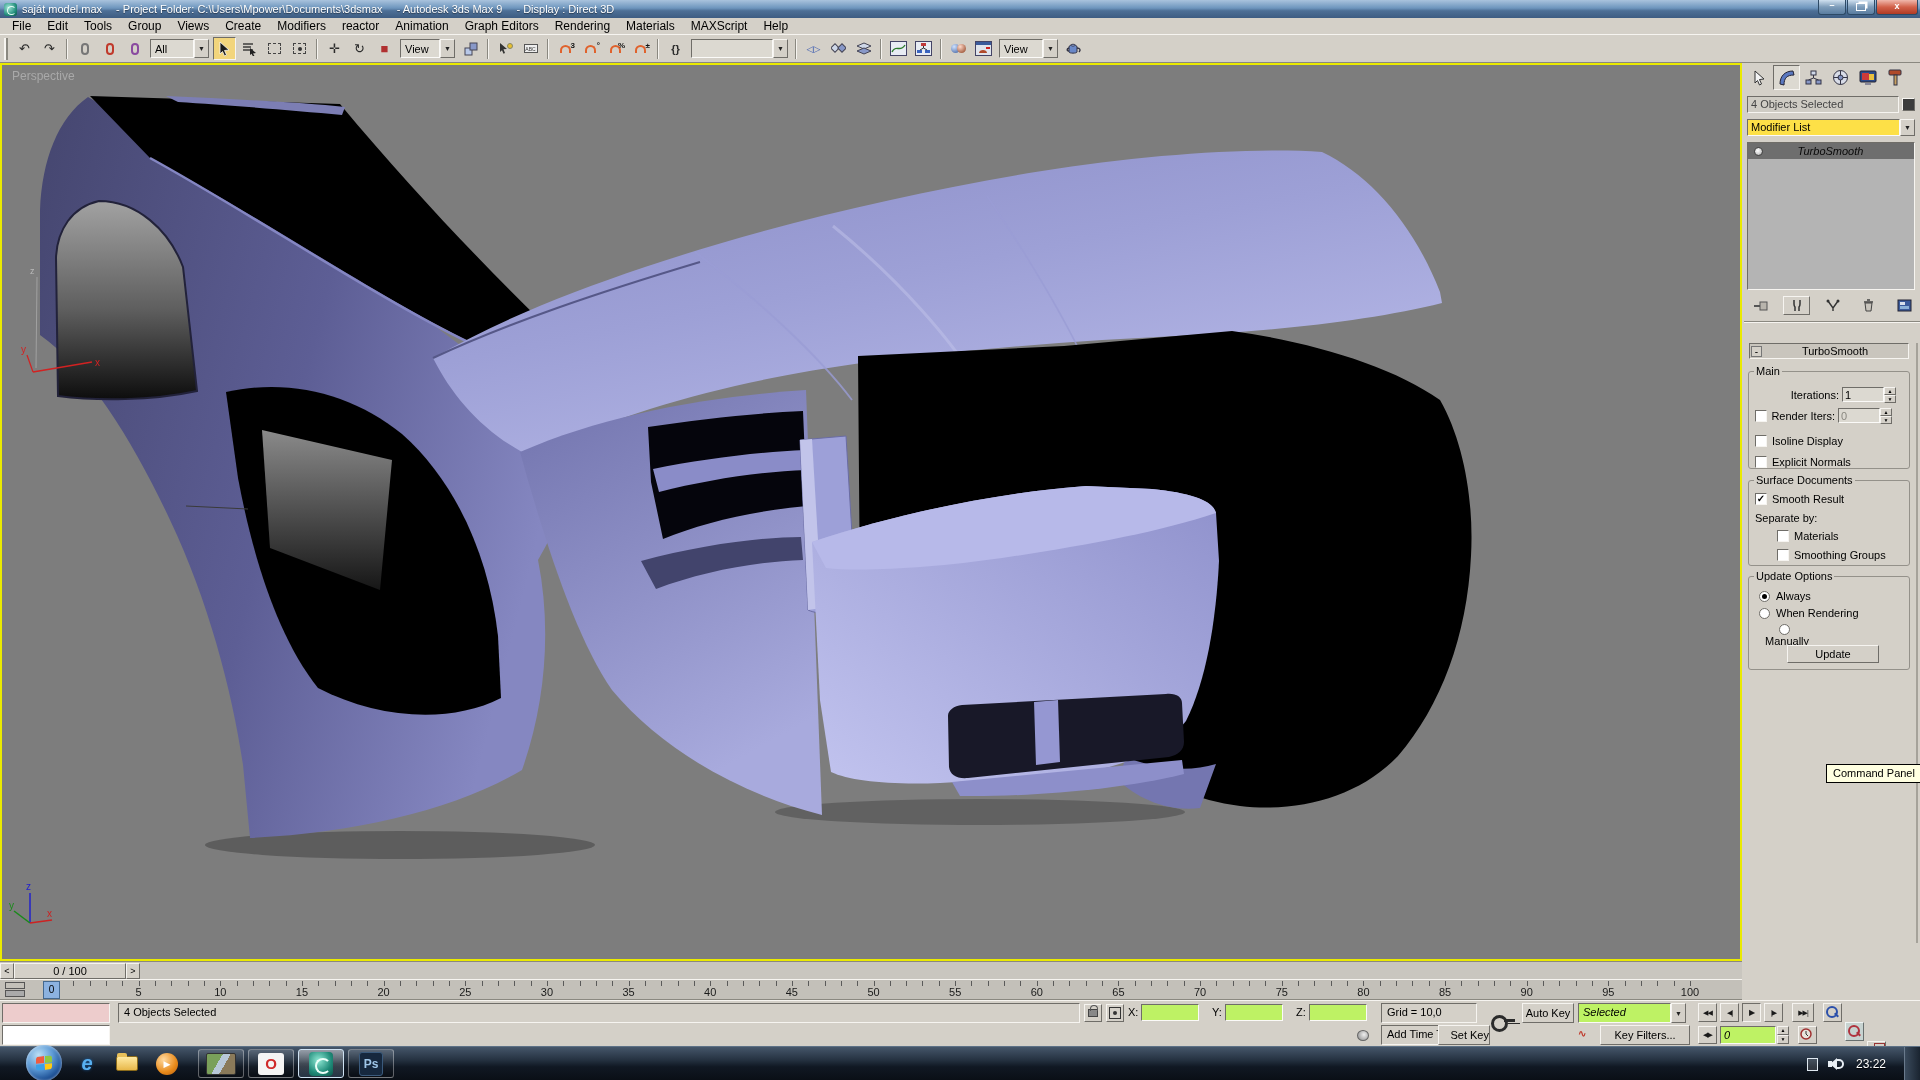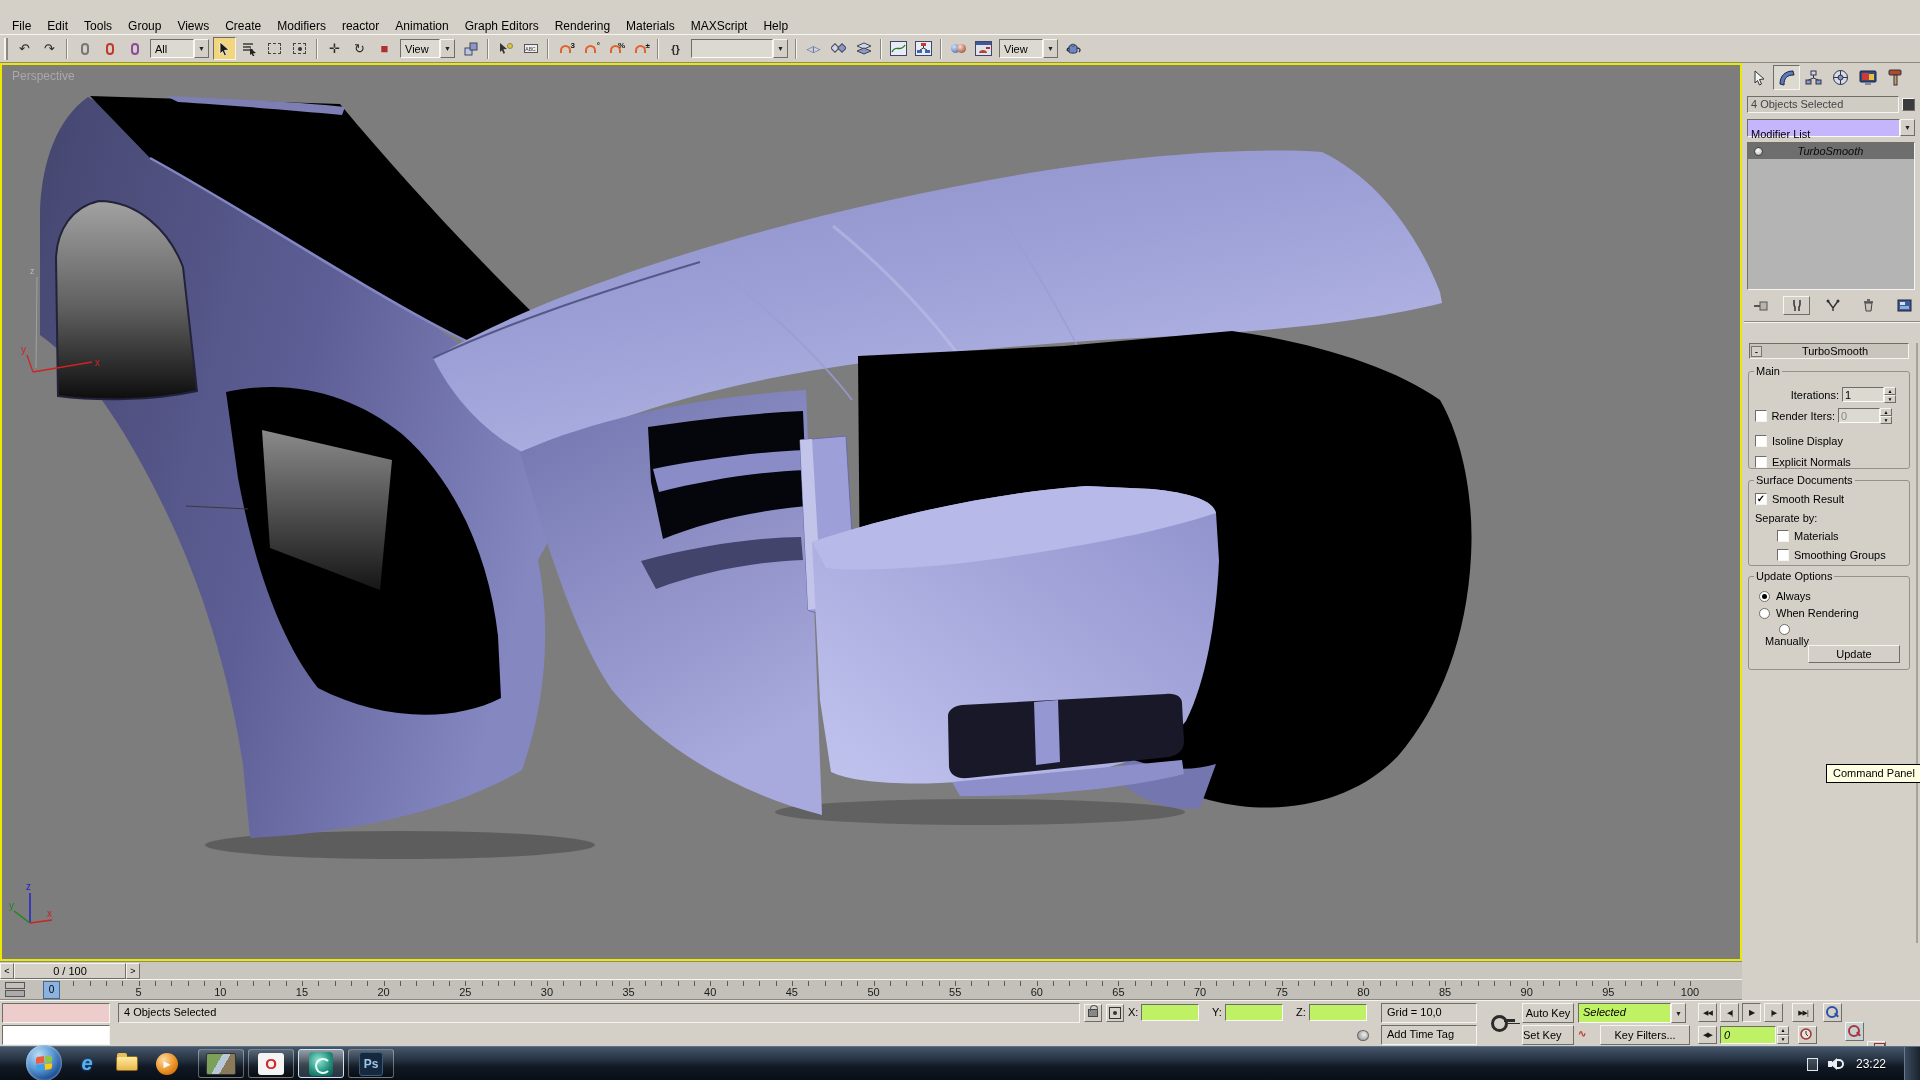--- a/index.html
+++ b/index.html
@@ -68,21 +68,21 @@
 
   
   #cmdpanel { position:absolute; left:1744px; top:63px; width:176px; height:898px; background:#d4d0c8; }
   .cp-tabs { position:absolute; left:2px; top:2px; display:flex; }
   .cp-tab { width:27px; height:25px; display:flex; align-items:center; justify-content:center; }
   .cp-tab.active { border:1px solid; border-color:#6f6d68 #f6f4f0 #f6f4f0 #6f6d68; background:#dcd9d1; }
   .cp-selfield { position:absolute; left:3px; top:33px; width:152px; height:17px; font-size:11px; color:#444;
     padding:1px 3px; background:#cfccc4; }
   .cp-swatch { position:absolute; left:158px; top:35px; width:13px; height:13px; background:#3c3c3c; }
   .cp-modlist { position:absolute; left:3px; top:56px; width:168px; height:17px; display:flex; }
-  .cp-modlist .dd-val { flex:1; font-size:11px; padding:8px 3px; background:#c4b5fd;
+  .cp-modlist .dd-val { flex:1; font-size:11px; padding:1px 3px; background:#fde047;
     border:1px solid; border-color:#6f6d68 #fbfaf8 #fbfaf8 #6f6d68; }
   .cp-stack { position:absolute; left:3px; top:79px; width:168px; height:148px; background:#b4b4b4; }
   .stack-row { height:16px; background:#6e6e6e; display:flex; align-items:center; }
   .bulb { width:9px; height:9px; margin:0 4px 0 6px; border-radius:50%;
     background:radial-gradient(circle at 40% 35%, #ffffff, #cfcfcf 60%, #8a8a8a); border:1px solid #444; }
   .stack-name { flex:1; text-align:center; font-size:11px; font-style:italic; color:#0a0a0a; padding-right:20px; }
   .cp-stackbtns { position:absolute; left:3px; top:233px; display:flex; gap:9px; }
   .sbtn { width:27px; height:19px; display:flex; align-items:center; justify-content:center; font-size:10px; color:#333; }
   .sbtn.framed { border:1px solid; border-color:#f6f4f0 #6f6d68 #6f6d68 #f6f4f0; }
   .cp-hr { position:absolute; left:0; top:258px; width:176px; border-top:1px solid #8a8880; border-bottom:1px solid #f6f4f0; }
@@ -194,20 +194,32 @@
     border-left:none; border-top-right-radius:10px; border-bottom-right-radius:10px; }
   #clock { font-size:12px; color:#fff; text-shadow:0 1px 1px #000; }
   #show-desktop { position:absolute; right:0; top:0; width:16px; height:34px;
     background:linear-gradient(90deg,#3a4a5c,#1a2430); border-left:1px solid #6a7a8c; }
 </style>
 </head>
 <body>
 
 <div id="root">
 
+  <div id="titlebar">
+    <span class="app-icon"></span>
+    <span class="tseg">saját model.max</span>
+    <span class="tseg">- Project Folder: C:\Users\Mpower\Documents\3dsmax</span>
+    <span class="tseg">- Autodesk 3ds Max 9</span>
+    <span class="tseg">- Display : Direct 3D</span>
+    <span id="win-buttons">
+      <span class="wbtn min"></span>
+      <span class="wbtn restore"></span>
+      <span class="wbtn close"></span>
+    </span>
+  </div>
 
   <div id="menubar">
       <span class="menu-item">File</span>
       <span class="menu-item">Edit</span>
       <span class="menu-item">Tools</span>
       <span class="menu-item">Group</span>
       <span class="menu-item">Views</span>
       <span class="menu-item">Create</span>
       <span class="menu-item">Modifiers</span>
       <span class="menu-item">reactor</span>
@@ -613,21 +625,21 @@
         <span style="margin-left:6px;">Always</span>
       </div>
       <div class="cp-row" style="left:10px; top:25px;">
         <span class="rad"></span>
         <span style="margin-left:6px;">When Rendering</span>
       </div>
       <div class="cp-row" style="left:10px; top:42px;flex-direction:column;">
         <span class="rad"></span>
         <span style="margin-left:6px;">Manually</span>
       </div>
-      <div class="cp-btn" style="position:absolute; left:38px; top:63px; width:92px; height:18px; line-height:16px;margin-left:21px;">Update</div>
+      <div class="cp-btn" style="position:absolute; left:38px; top:63px; width:92px; height:18px; line-height:16px;">Update</div>
     </fieldset>
 
     <div class="cp-scrollstrip"></div>
   </div>
 
   <div id="cp-tooltip">Command Panel</div>
 
   <div id="trackrow">
     <span class="tk-arrow raised">&lt;</span>
     <span id="tk-slider" class="raised">0 / 100</span>
@@ -774,21 +786,21 @@
     <div class="sb field" style="left:1141px; top:3px; width:58px; height:17px;"></div>
     <span class="sb" style="left:1212px; top:5px;">Y:</span>
     <div class="sb field" style="left:1225px; top:3px; width:58px; height:17px;"></div>
     <span class="sb" style="left:1296px; top:5px;">Z:</span>
     <div class="sb field" style="left:1309px; top:3px; width:58px; height:17px;"></div>
     <div class="sb sb-field sunken" style="left:1381px; top:2px; width:96px; height:20px;">Grid = 10,0</div>
     <div class="sb sb-field sunken" style="left:1381px; top:24px; width:96px; height:20px;">Add Time Tag</div>
     <span class="sb navico dish" style="left:1356px; top:26px; width:16px; height:16px;"></span>
     <span class="keyicon"></span>
     <div class="sb raised" style="left:1522px; top:2px; width:52px; height:20px; text-align:center; line-height:18px;">Auto Key</div>
-    <div class="sb raised" style="left:1522px; top:24px; width:52px; height:20px; text-align:left; line-height:18px;">Set Key</div>
+    <div class="sb raised" style="left:1438px; top:24px; width:52px; height:20px; text-align:right; line-height:18px;">Set Key</div>
     <div class="sb" style="left:1578px; top:2px; width:108px; height:20px; display:flex;">
       <span class="field" style="flex:1; padding:2px 4px;">Selected</span>
       <span class="ddarrow raised"></span>
     </div>
     <span class="sb redwave" style="left:1578px; top:27px;">∿</span>
     <div class="sb raised" style="left:1600px; top:24px; width:90px; height:20px; text-align:center; line-height:18px;">Key Filters...</div>
     <div class="sb raised pb" style="left:1698px; top:2px; width:19px; height:19px;">◀◀</div>
     <div class="sb raised pb" style="left:1720px; top:2px; width:19px; height:19px;">◀|</div>
     <div class="sb raised pb sunken" style="left:1742px; top:2px; width:19px; height:19px; font-size:8px;">▶</div>
     <div class="sb raised pb" style="left:1764px; top:2px; width:19px; height:19px;">|▶</div>

